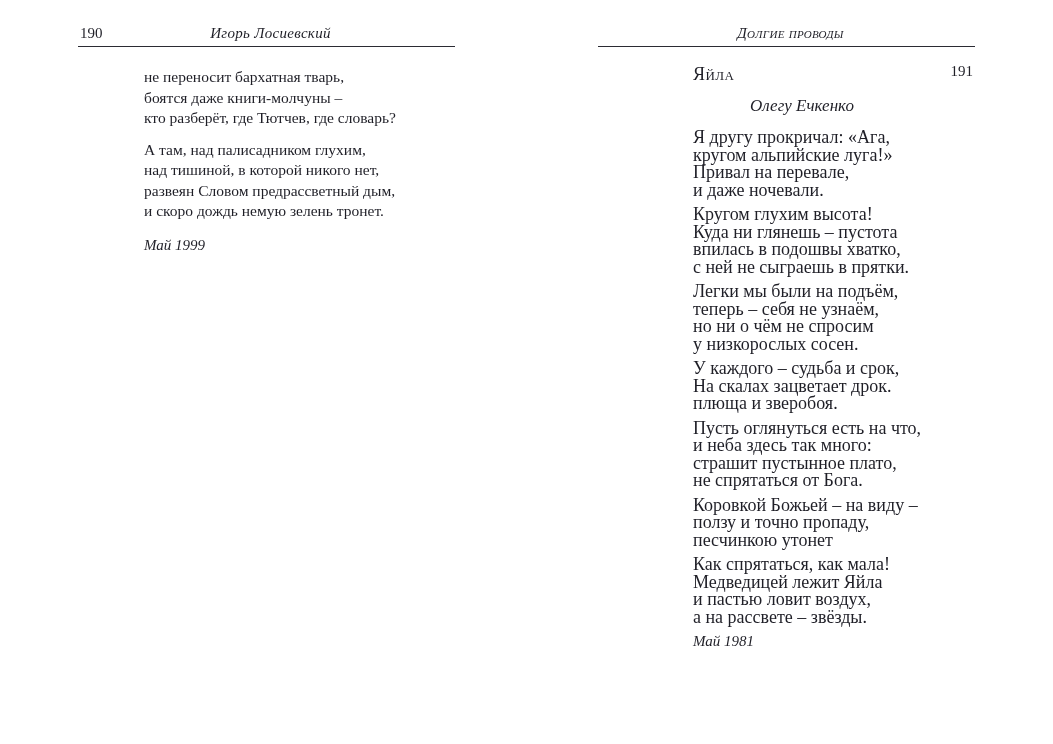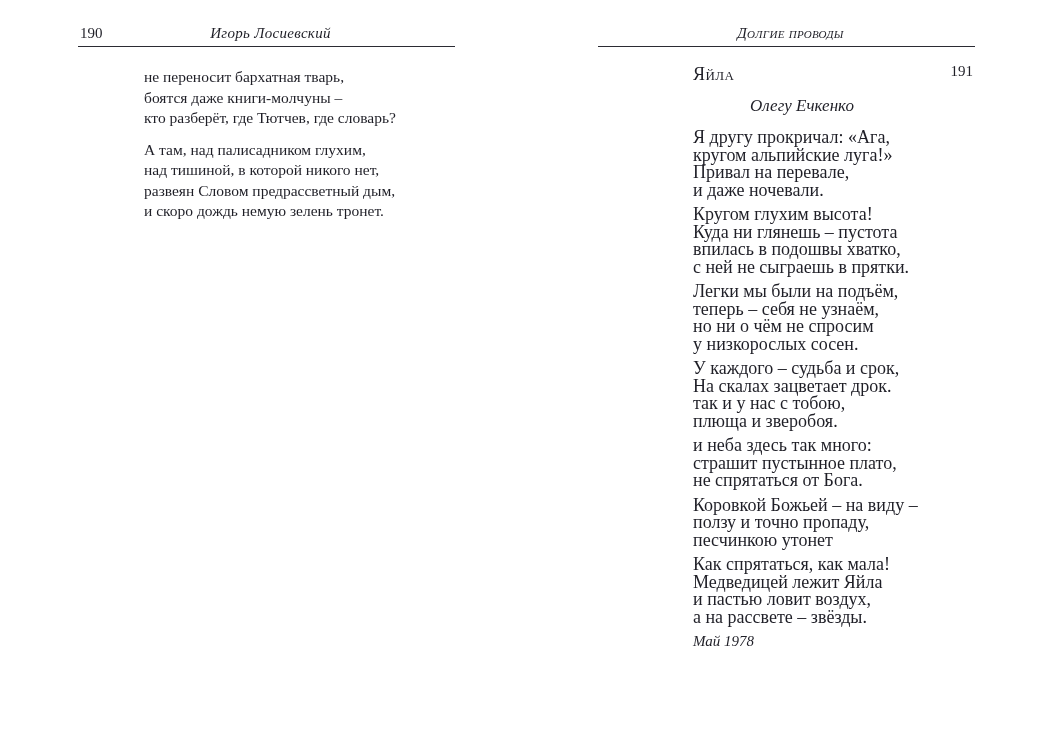--- a/index.html
+++ b/index.html
@@ -94,20 +94,21 @@
           <div class="line">боятся даже книги-молчуны –</div>
           <div class="line">кто разберёт, где Тютчев, где словарь?</div>
         </div>
         <div class="stanza">
           <div class="line">А там, над палисадником глухим,</div>
           <div class="line">над тишиной, в которой никого нет,</div>
           <div class="line">развеян Словом предрассветный дым,</div>
           <div class="line">и скоро дождь немую зелень тронет.</div>
         </div>
       </div>
+    <div class="poem-date">Май 1999</div>
   </section>
 
   <section class="page right">
     <header class="page-header">
       <span class="running-head smallcaps">Долгие проводы</span>
       <span class="pagenum num-right">191</span>
     </header>
     <h2 class="poem-title">Яйла</h2>
     <div class="dedication">Олегу Ечкенко</div>
     <div class="poem-body">
@@ -125,36 +126,36 @@
         </div>
         <div class="stanza">
           <div class="line">Легки мы были на подъём,</div>
           <div class="line">теперь – себя не узнаём,</div>
           <div class="line">но ни о чём не спросим</div>
           <div class="line">у низкорослых сосен.</div>
         </div>
         <div class="stanza">
           <div class="line">У каждого – судьба и срок,</div>
           <div class="line">На скалах зацветает дрок.</div>
-          <div class="line">так и у нас с тобою,</div>
           <div class="line">плюща и зверобоя.</div>
         </div>
         <div class="stanza">
+          <div class="line">Пусть оглянуться есть на что,</div>
           <div class="line">и неба здесь так много:</div>
           <div class="line">страшит пустынное плато,</div>
           <div class="line">не спрятаться от Бога.</div>
         </div>
         <div class="stanza">
           <div class="line">Коровкой Божьей – на виду –</div>
           <div class="line">ползу и точно пропаду,</div>
           <div class="line">песчинкою утонет</div>
         </div>
         <div class="stanza">
           <div class="line">Как спрятаться, как мала!</div>
           <div class="line">Медведицей лежит Яйла</div>
           <div class="line">и пастью ловит воздух,</div>
           <div class="line">а на рассвете – звёзды.</div>
         </div>
       </div>
-    <div class="poem-date">Май 1978</div>
+    <div class="poem-date">Май 1981</div>
   </section>
 
 </div>
 
 </body></html>

